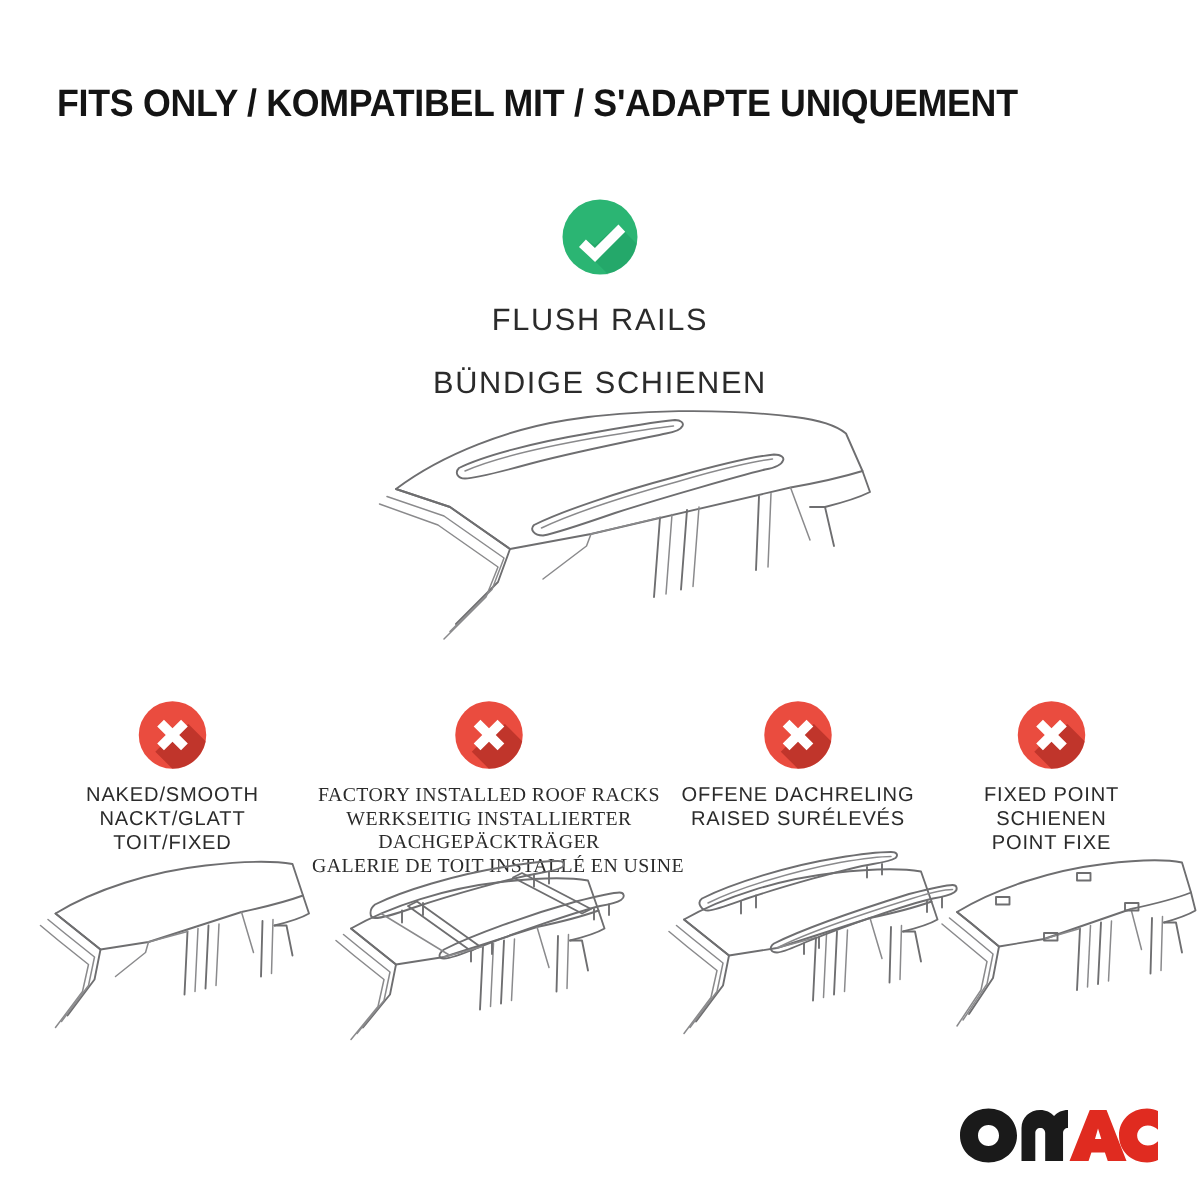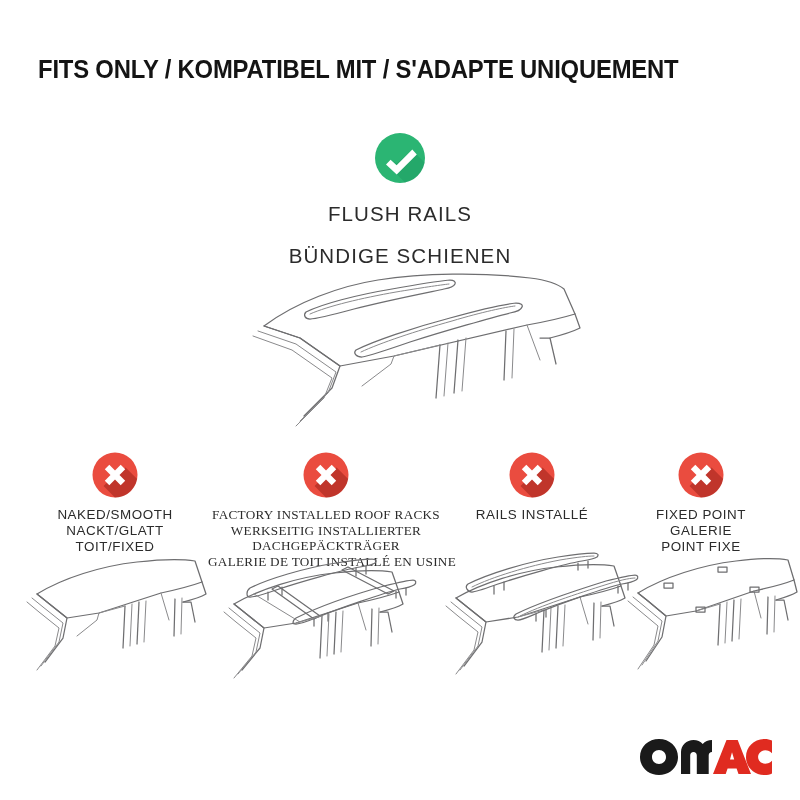--- a/index.html
+++ b/index.html
@@ -72,21 +72,21 @@
   
   .cols {
     position: absolute;
     left: 0;
     top: 452px;
     width: 800px;
     height: 240px;
   }
   .col {
     position: absolute;
-    top: 0;
+    top: 15px;
     text-align: center;
   }
   .col-0 { left: 15px;  width: 200px; }
   .col-1 { left: 208px; width: 236px; font-family: Liberation Serif, serif; }
   .col-2 { left: 432px; width: 200px; }
   .col-3 { left: 618px; width: 166px; }
 
   .col-labels {
     margin-top: 9px;
     line-height: 1.19;
@@ -262,21 +262,22 @@
 
   <div class="col col-2">
     <div class="badge-x">
       <svg viewBox="0 0 46 46" width="46" height="46" aria-hidden="true">
         <circle cx="23" cy="23" r="22.5" fill="#ea4c3f"></circle>
         <path d="M23 45.5a22.5 22.5 0 0 0 22.1-18.4L33.6 15.6 23 22.6 17 28.6l-5.5 5.5L22.9 45.5z" fill="#8e1a13" opacity="0.45"></path>
         <path d="M33.2 17.3l-4.5-4.5L23 18.5l-5.7-5.7-4.5 4.5 5.7 5.7-5.7 5.7 4.5 4.5 5.7-5.7 5.7 5.7 4.5-4.5-5.7-5.7z" fill="#ffffff"></path>
       </svg>
     </div>
     <div class="col-labels">
-      <div>RAILS INSTALLÉ</div>
+      <div>OFFENE DACHRELING</div>
+      <div>RAISED SURÉLEVÉS</div>
     </div>
     <div class="col-car">
       <svg viewBox="0 0 200 130" width="200" height="130" aria-hidden="true">
         <path class="fillroof ln" d="M24 46 C50 31 88 19 124 15 C150 12 170 12 182 14 L189 34 C178 38 162 42 148 45 L86 65 L54 70 L34 54 Z"></path>
         <path class="ln" d="M24 46 L34 54 L54 70 L50 90 L32 114"></path>
         <path class="ln-thin" d="M19 50 L30 59 L50 75 L46 94 L28 118"></path>
         <path class="ln-thin" d="M14 54 L26 64 L46 80 L42 98 L24 122"></path>
         <path class="ln" d="M189 34 L193 46 C188 49 178 52 170 54"></path>
         <path class="ln-thin" d="M148 45 L156 72"></path>
         <path class="ln" d="M112 58 L110 100"></path>
@@ -302,21 +303,21 @@
   <div class="col col-3">
     <div class="badge-x">
       <svg viewBox="0 0 46 46" width="46" height="46" aria-hidden="true">
         <circle cx="23" cy="23" r="22.5" fill="#ea4c3f"></circle>
         <path d="M23 45.5a22.5 22.5 0 0 0 22.1-18.4L33.6 15.6 23 22.6 17 28.6l-5.5 5.5L22.9 45.5z" fill="#8e1a13" opacity="0.45"></path>
         <path d="M33.2 17.3l-4.5-4.5L23 18.5l-5.7-5.7-4.5 4.5 5.7 5.7-5.7 5.7 4.5 4.5 5.7-5.7 5.7 5.7 4.5-4.5-5.7-5.7z" fill="#ffffff"></path>
       </svg>
     </div>
     <div class="col-labels">
       <div>FIXED POINT</div>
-      <div>GALERIE</div>
+      <div>SCHIENEN</div>
       <div>POINT FIXE</div>
     </div>
     <div class="col-car">
       <svg viewBox="0 0 180 130" width="180" height="130" aria-hidden="true">
         <path class="fillroof ln" d="M20 44 C46 28 84 16 118 12 C142 9 160 9 170 11 L176 31 C166 35 150 39 136 42 L78 62 L48 67 L30 52 Z"></path>
         <path class="ln" d="M20 44 L30 52 L48 67 L44 88 L28 112"></path>
         <path class="ln-thin" d="M15 48 L26 57 L44 72 L40 92 L24 116"></path>
         <path class="ln-thin" d="M10 52 L22 62 L40 77 L36 96 L20 120"></path>
         <path class="ln" d="M176 31 L179 43 C174 46 165 49 158 51"></path>
         <path class="ln-thin" d="M136 42 L143 69"></path>

